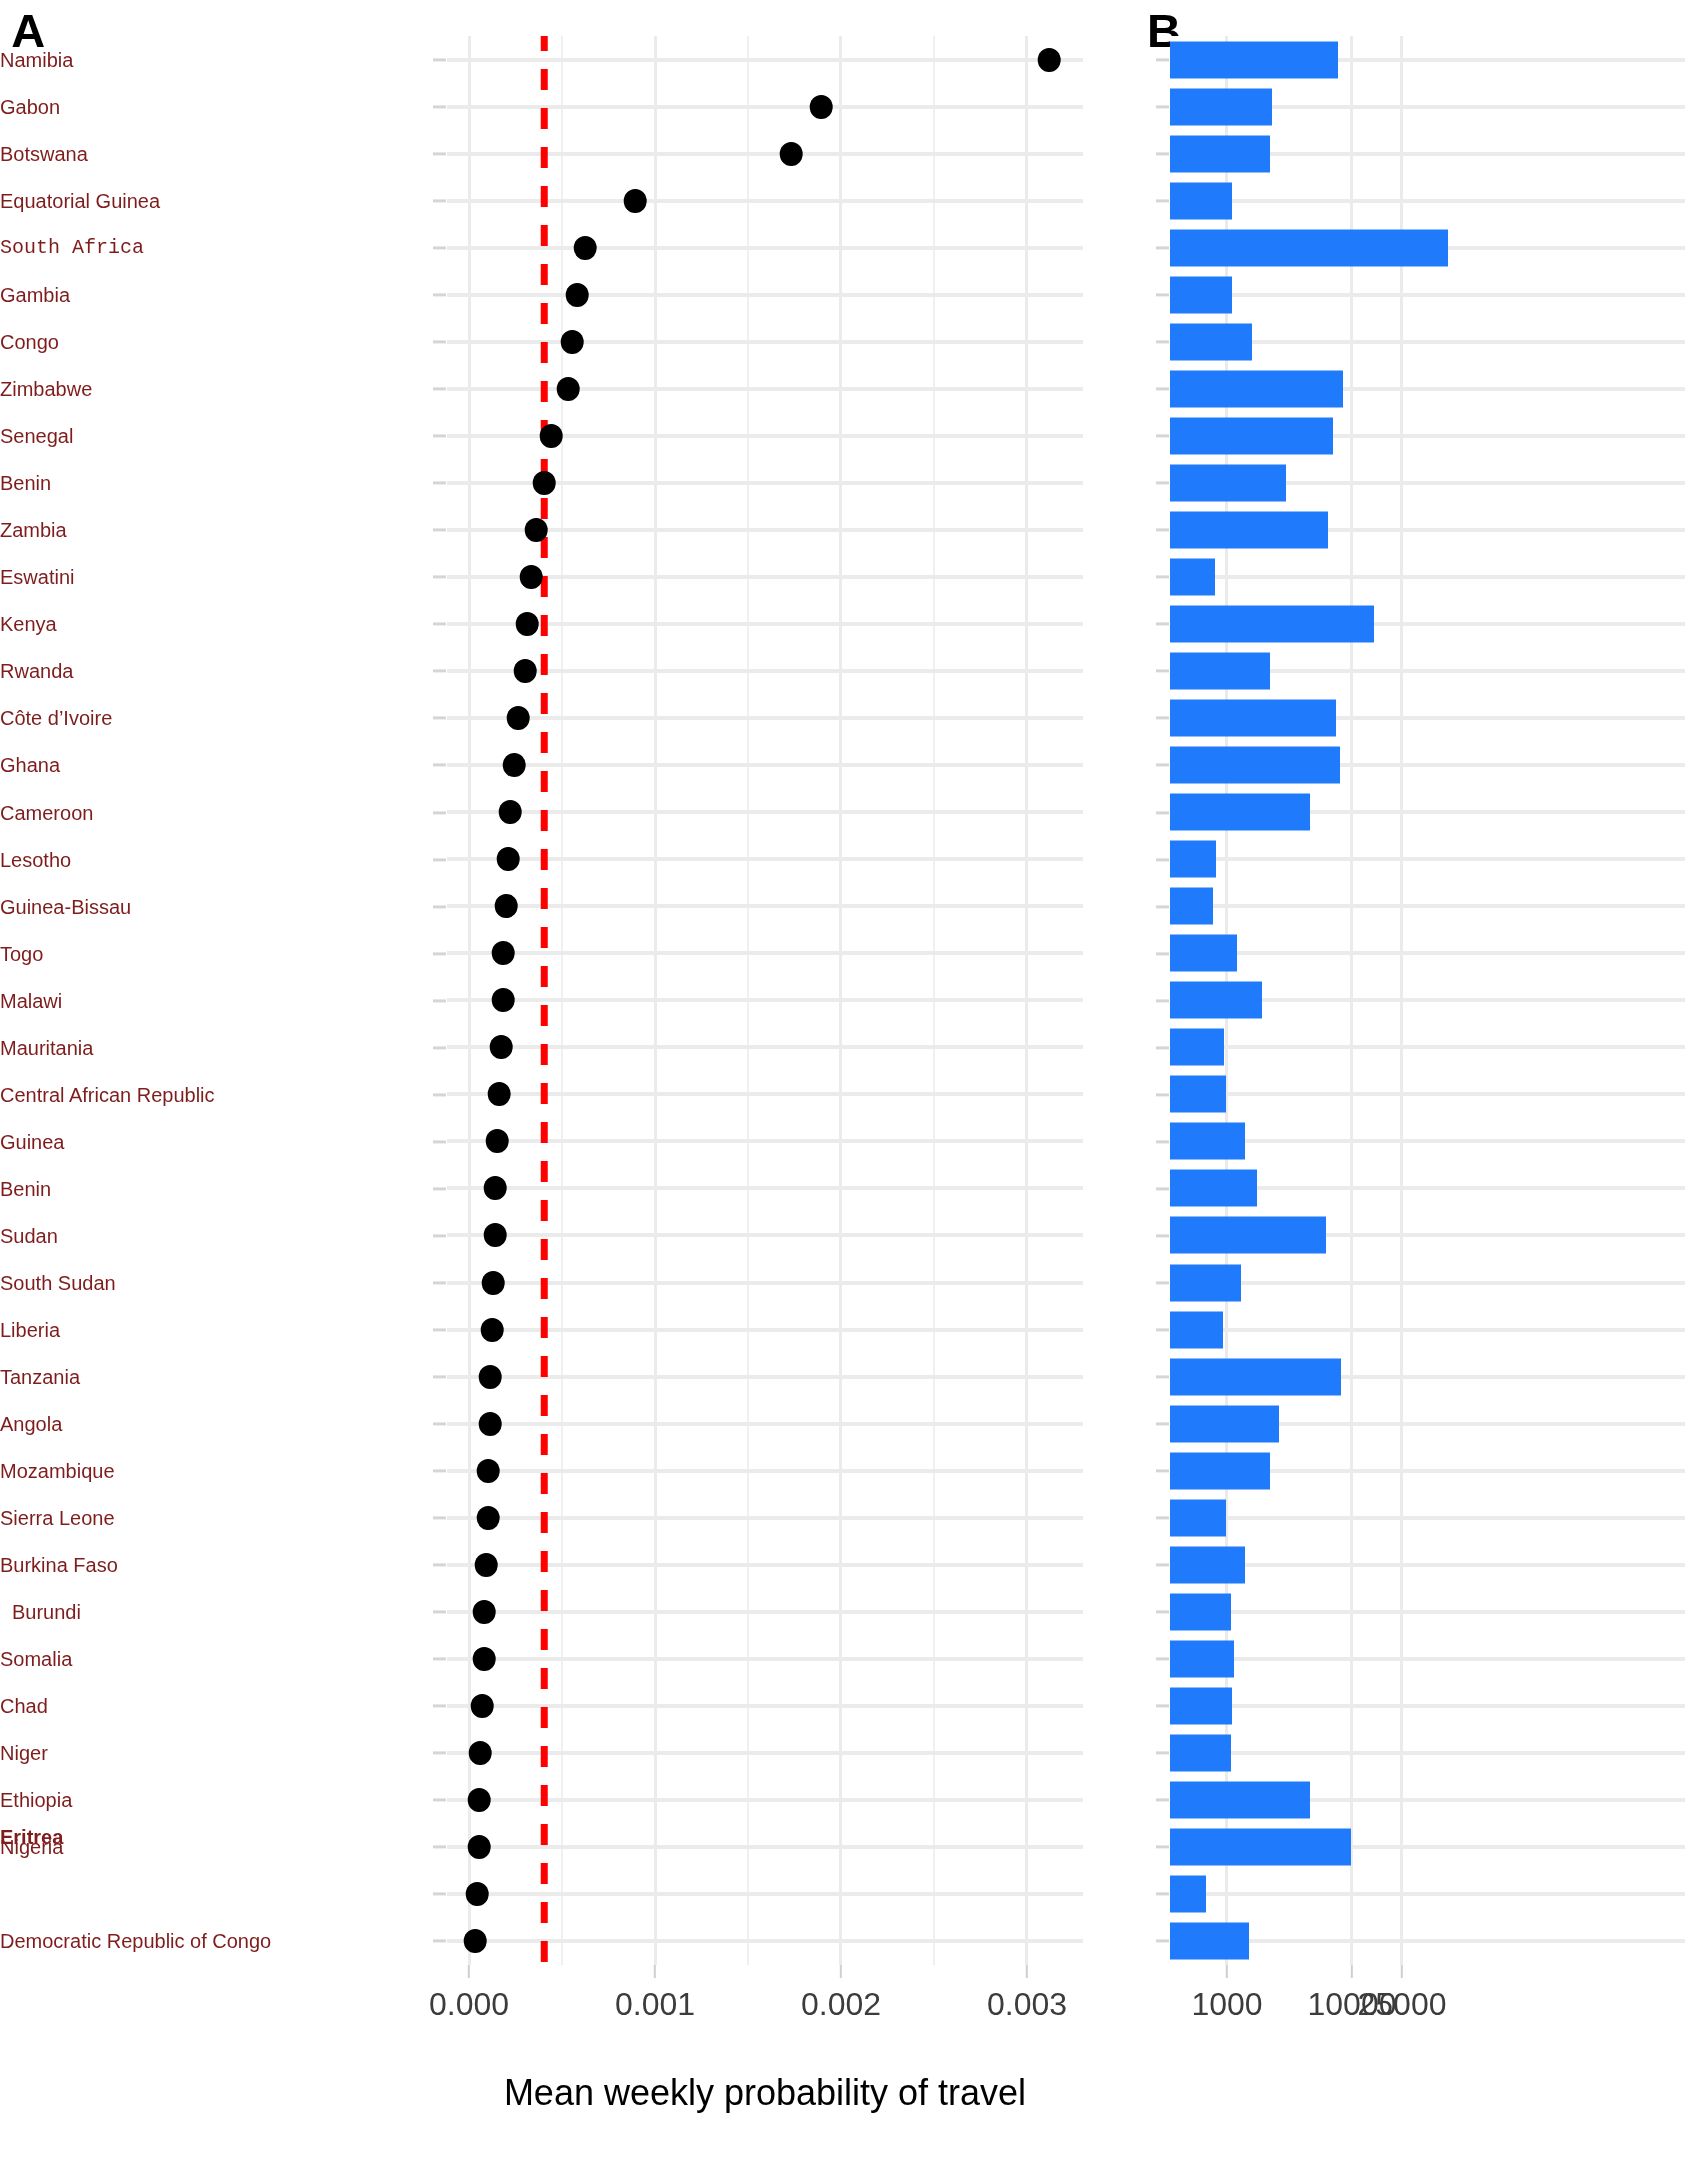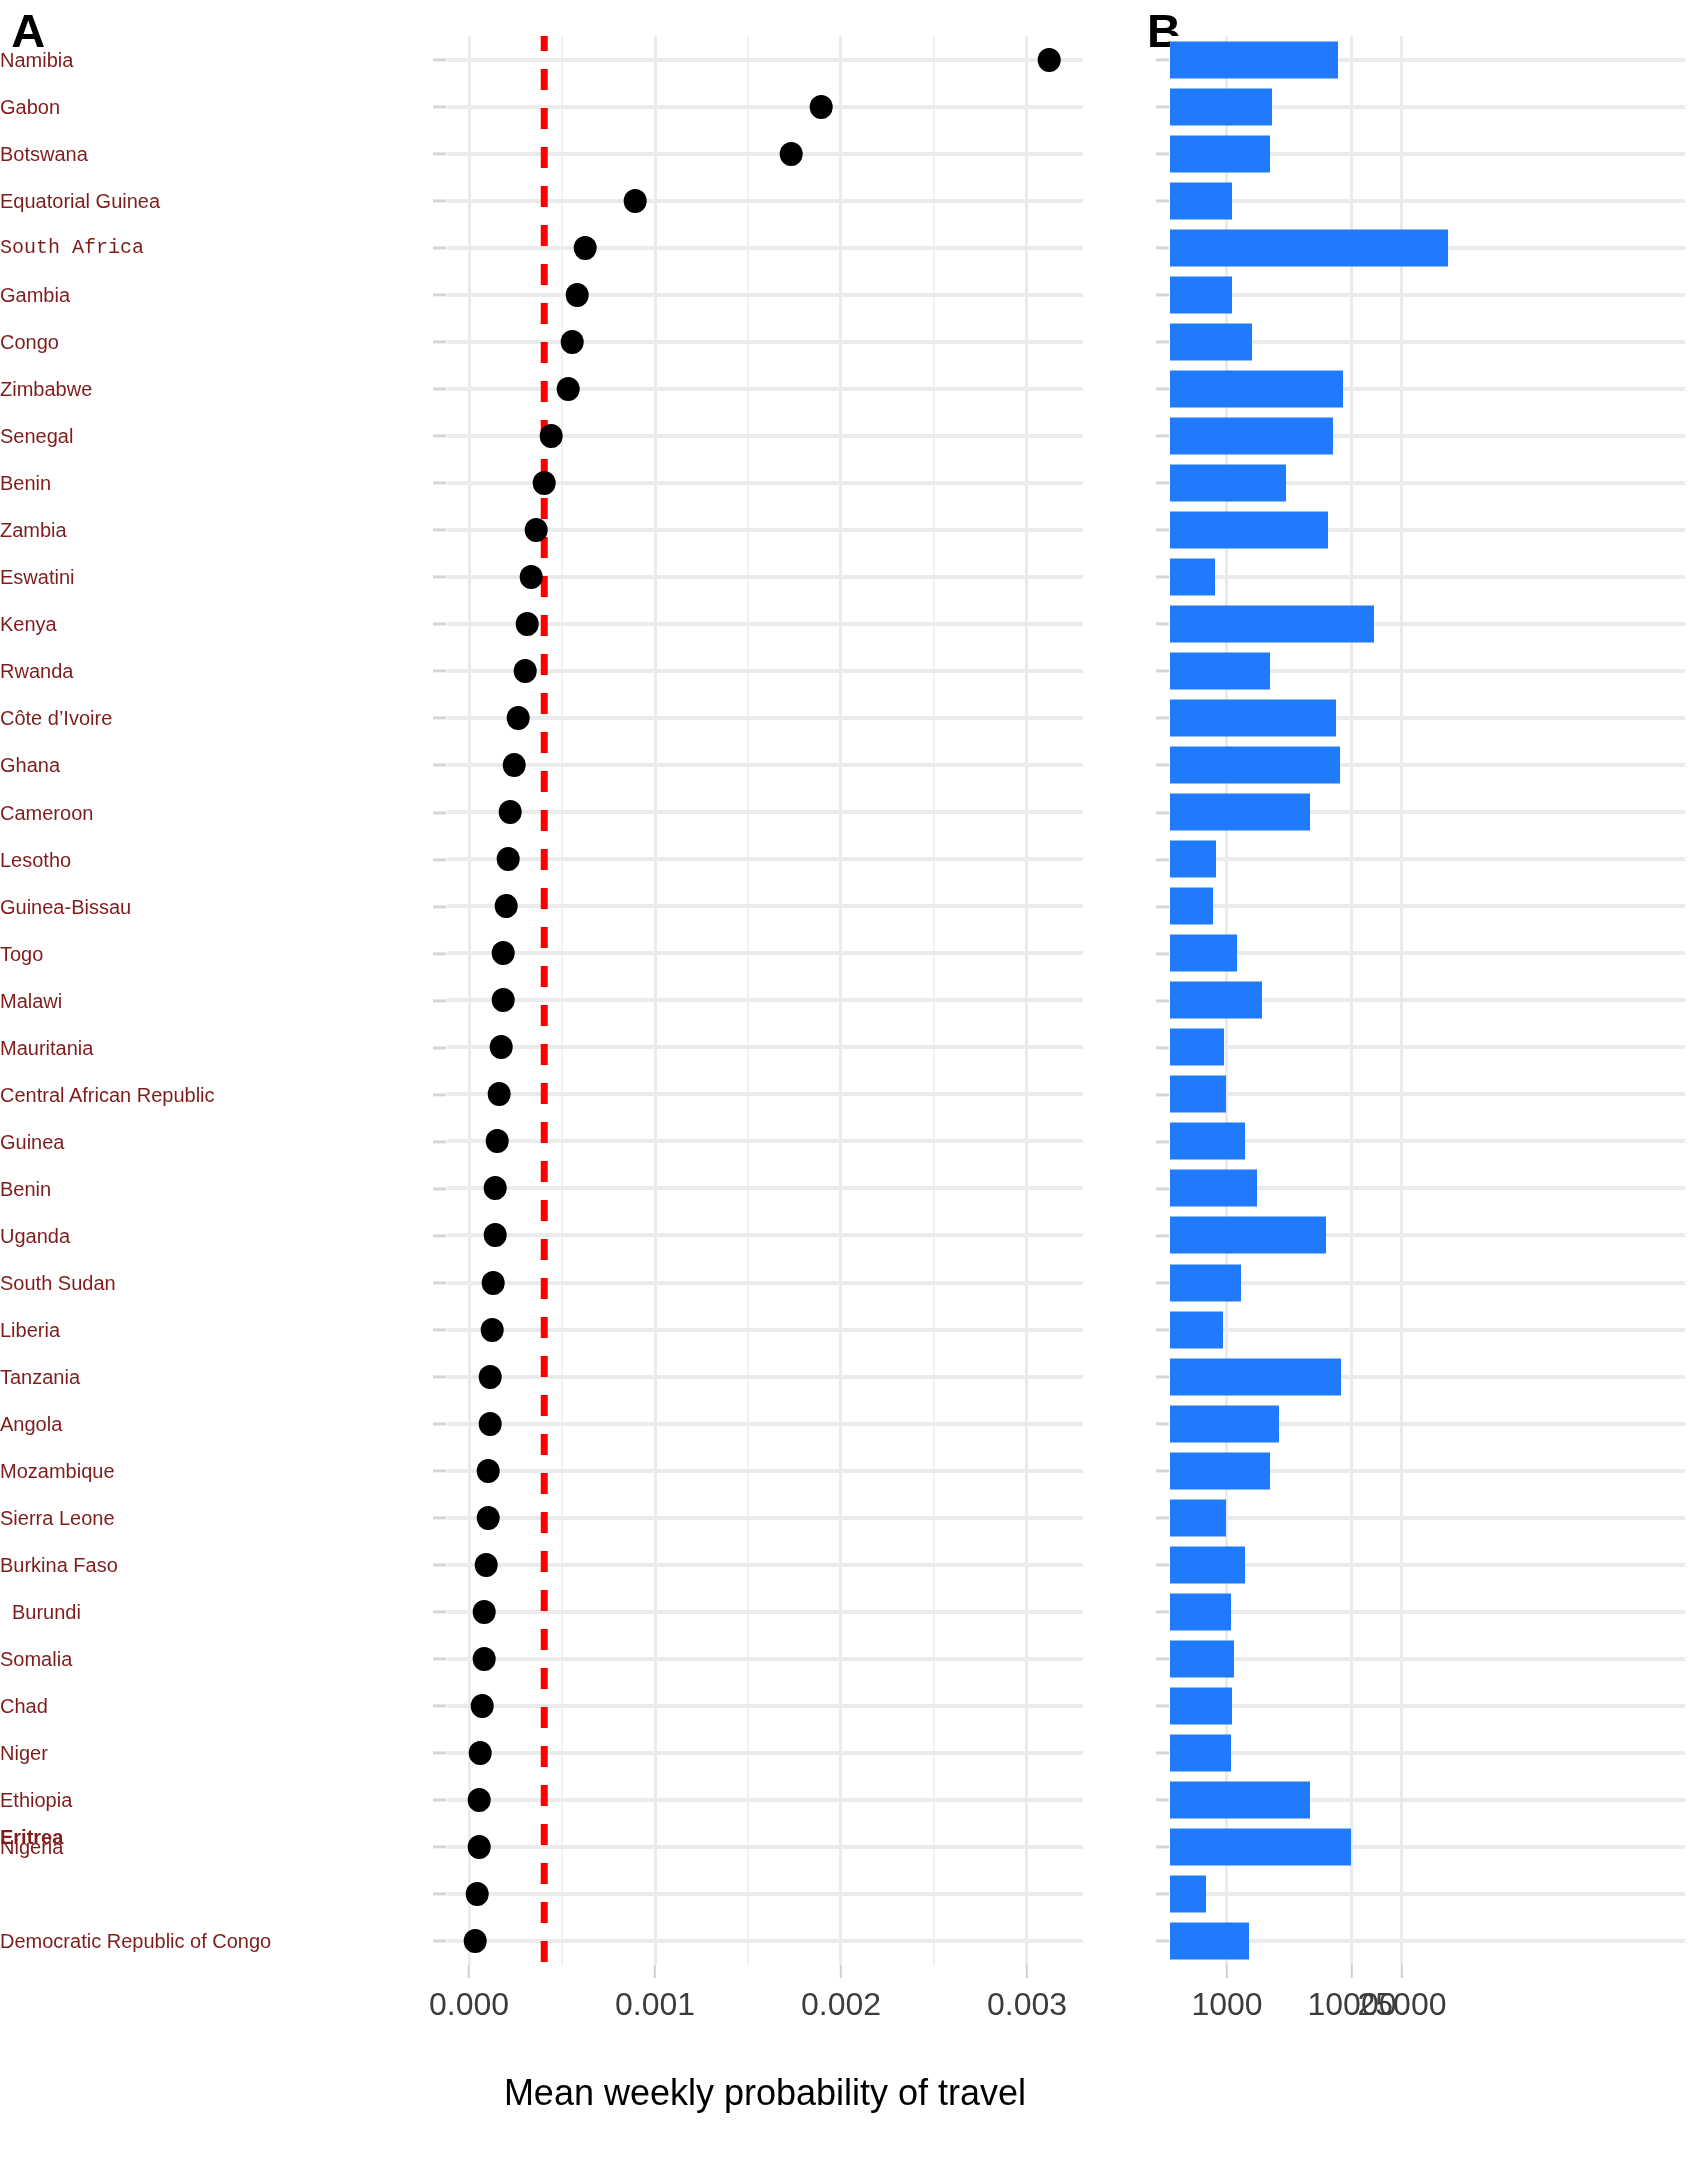--- a/index.html
+++ b/index.html
@@ -191,21 +191,21 @@
       <div class="tick-mark-y" style="top: 1048px; left: 1156px;"></div>
       <div class="ylabel" style="top: 1095px; left: 0px; width: 423px;">Central African Republic</div>
       <div class="tick-mark-y" style="top: 1095px; left: 433px;"></div>
       <div class="tick-mark-y" style="top: 1095px; left: 1156px;"></div>
       <div class="ylabel" style="top: 1142px; left: 0px; width: 423px;">Guinea</div>
       <div class="tick-mark-y" style="top: 1142px; left: 433px;"></div>
       <div class="tick-mark-y" style="top: 1142px; left: 1156px;"></div>
       <div class="ylabel" style="top: 1189px; left: 0px; width: 423px;">Benin</div>
       <div class="tick-mark-y" style="top: 1189px; left: 433px;"></div>
       <div class="tick-mark-y" style="top: 1189px; left: 1156px;"></div>
-      <div class="ylabel" style="top: 1236px; left: 0px; width: 423px;">Uganda</div>
+      <div class="ylabel" style="top: 1236px; left: 0px; width: 423px;">Sudan</div>
       <div class="tick-mark-y" style="top: 1236px; left: 433px;"></div>
       <div class="tick-mark-y" style="top: 1236px; left: 1156px;"></div>
       <div class="ylabel" style="top: 1283px; left: 0px; width: 423px;">South Sudan</div>
       <div class="tick-mark-y" style="top: 1283px; left: 433px;"></div>
       <div class="tick-mark-y" style="top: 1283px; left: 1156px;"></div>
       <div class="ylabel" style="top: 1330px; left: 0px; width: 423px;">Liberia</div>
       <div class="tick-mark-y" style="top: 1330px; left: 433px;"></div>
       <div class="tick-mark-y" style="top: 1330px; left: 1156px;"></div>
       <div class="ylabel" style="top: 1377px; left: 0px; width: 423px;">Tanzania</div>
       <div class="tick-mark-y" style="top: 1377px; left: 433px;"></div>

